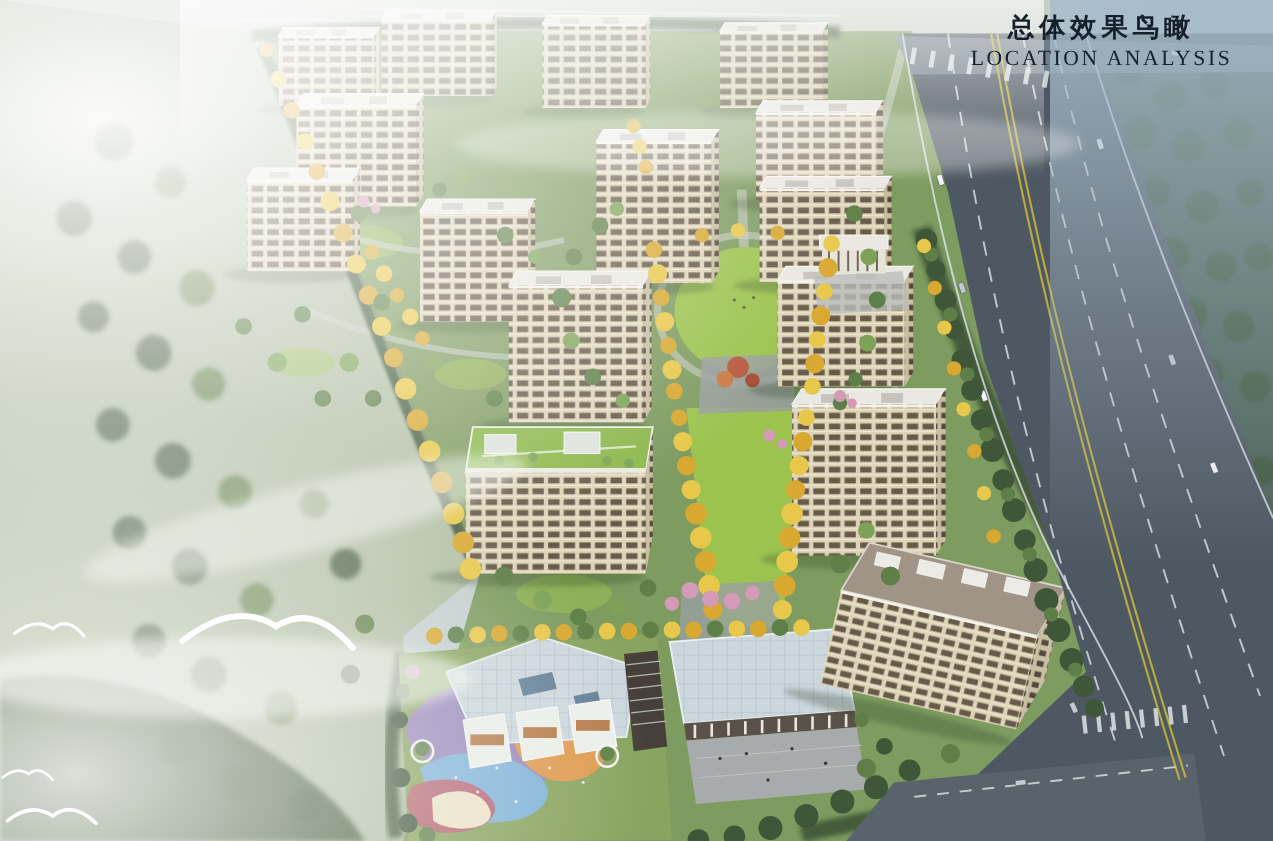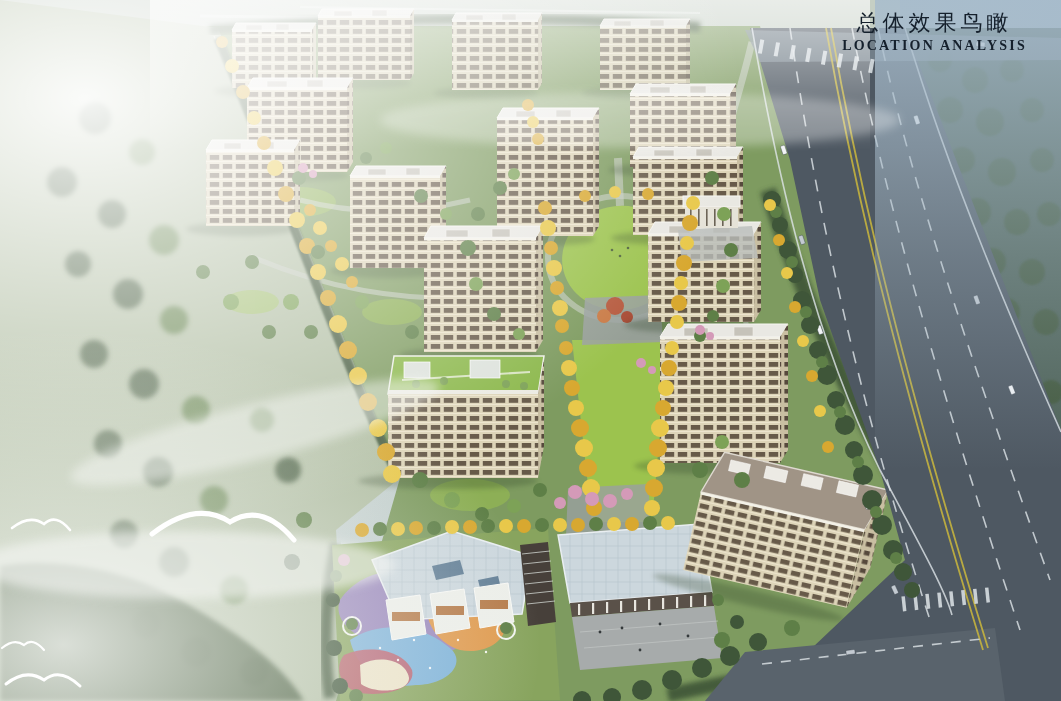--- a/index.html
+++ b/index.html
@@ -20,22 +20,22 @@
   .pe{fill:#f3f1e8}
   .bsh{fill:#2e4228;opacity:.28}
   .lawn{fill:var(--lawn,#9cc34e)}
   .pathw{stroke:var(--path,#c8cdc5);fill:none;opacity:.6}
   .hedge{stroke:var(--tree_dark,#3f5639);fill:none;opacity:.92}
   .lw{stroke:var(--lane_white,#dfe5e9);stroke-width:1.6;fill:none;opacity:.8}
   .ly{stroke:var(--lane_yellow,#c4b23e);stroke-width:1.8;fill:none;opacity:.9}
   .car{stroke:#39414a;stroke-width:.4}
   .bird{stroke:#ffffff;fill:none;stroke-linecap:round}
   .title{position:absolute;top:9px;right:34px;text-align:center;color:var(--title,#15202c);}
-  .title .cn{font-size:22px;font-weight:normal;letter-spacing:4px;line-height:1.25;}
-  .title .en{font-size:14px;font-weight:bold;letter-spacing:2.2px;margin-top:1px;}
+  .title .cn{font-size:22px;font-weight:bold;letter-spacing:4px;line-height:1.25;}
+  .title .en{font-size:18px;font-weight:normal;letter-spacing:2.2px;margin-top:1px;}
 </style>
 </head>
 <body>
 
 <div class="stage">
 <svg viewBox="0 0 1061 701" width="1061" height="701">
 <defs>
   <linearGradient id="sky" x1="0" y1="0" x2="1" y2="0.35">
     <stop offset="0" stop-color="#eef2f1"></stop>
           <stop offset="0.55" stop-color="#c3cfcd"></stop>

